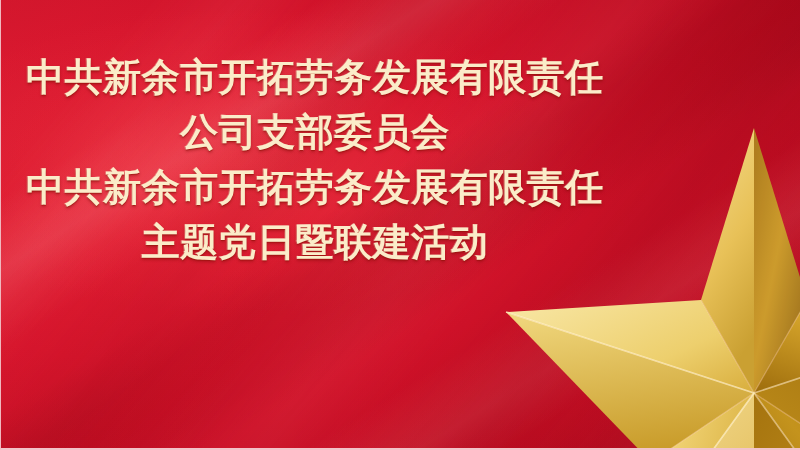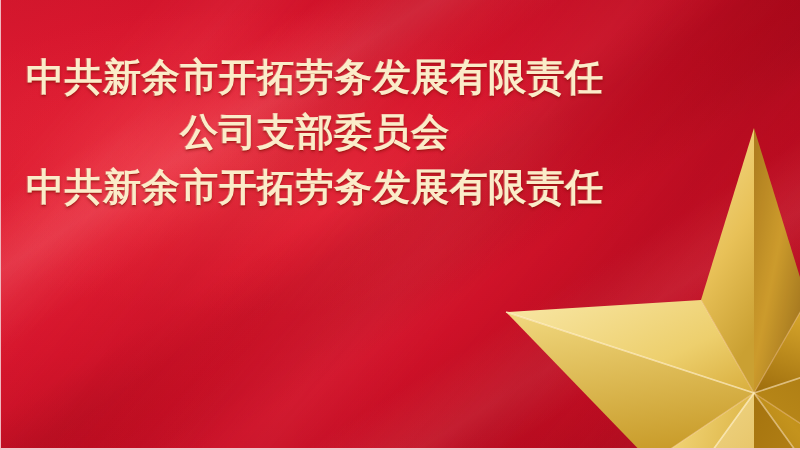--- a/index.html
+++ b/index.html
@@ -206,15 +206,16 @@
 
         <polygon points="753,128 806,300 753,393" fill="#ffffff" opacity="0.07"></polygon>
       </g>
     </svg>
   </div>
 
   <div class="headline">
     <span class="hl-line">中共新余市开拓劳务发展有限责任</span>
     <span class="hl-line">公司支部委员会</span>
     <span class="hl-line">中共新余市开拓劳务发展有限责任</span>
+    <span class="hl-line">主题党日暨联建活动</span>
   </div>
 
 </div>
 
 </body></html>

